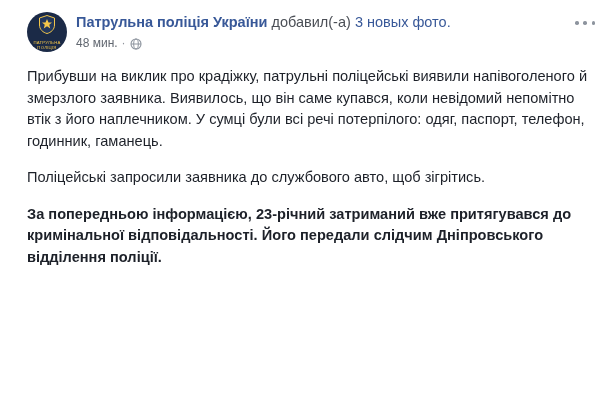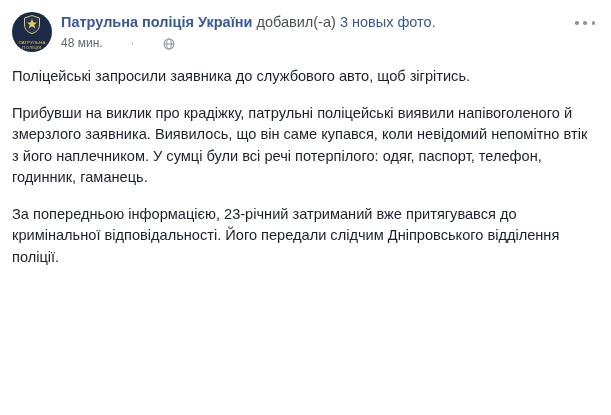--- a/index.html
+++ b/index.html
@@ -13,20 +13,21 @@
     font-family: "Liberation Sans", sans-serif;
     color: #1c1e21;
     overflow: hidden;
   }
   .post {
     width: 609px;
     height: 415px;
     position: relative;
     background: #ffffff;
     box-sizing: border-box;
+    padding-left: 15px;
   }
   .post-header {
     display: flex;
     align-items: flex-start;
     padding: 12px 12px 0 12px;
     position: relative;
   }
   .avatar {
     width: 40px;
     height: 40px;
@@ -86,21 +87,20 @@
     font-weight: normal;
     cursor: pointer;
   }
   .meta-line {
     display: flex;
     align-items: center;
     font-size: 12px;
     color: #616770;
     line-height: 16px;
     margin-top: 3px;
-    gap: 24px;
   }
   .meta-line .timestamp {
     cursor: pointer;
   }
   .meta-sep {
     margin: 0 4px;
     color: #90949c;
   }
   .globe-icon {
     display: inline-block;
@@ -131,20 +131,21 @@
     padding: 14px 12px 0 12px;
     font-size: 14.6px;
     line-height: 21.5px;
     color: #1d2129;
   }
   .post-body p {
     margin: 0 0 15px 0;
   }
   .post-body p:last-child {
     margin-bottom: 8px;
+    font-weight: bold;
   }
 </style>
 </head>
 <body>
 
 <div class="post">
 
   <div class="post-header">
 
     <div class="avatar">
@@ -176,18 +177,18 @@
     </div>
 
     <div class="menu-dots">
       <span></span>
         <span></span>
         <span></span>
     </div>
   </div>
 
   <div class="post-body">
+    <p>Прибувши на виклик про крадіжку, патрульні поліцейські виявили напівоголеного й змерзлого заявника. Виявилось, що він саме купався, коли невідомий непомітно втік з його наплечником. У сумці були всі речі потерпілого: одяг, паспорт, телефон, годинник, гаманець.</p>
     <p>Поліцейські запросили заявника до службового авто, щоб зігрітись.</p>
-    <p>Прибувши на виклик про крадіжку, патрульні поліцейські виявили напівоголеного й змерзлого заявника. Виявилось, що він саме купався, коли невідомий непомітно втік з його наплечником. У сумці були всі речі потерпілого: одяг, паспорт, телефон, годинник, гаманець.</p>
     <p>За попередньою інформацією, 23-річний затриманий вже притягувався до кримінальної відповідальності. Його передали слідчим Дніпровського відділення поліції.</p>
   </div>
 
 </div>
 
 </body></html>

